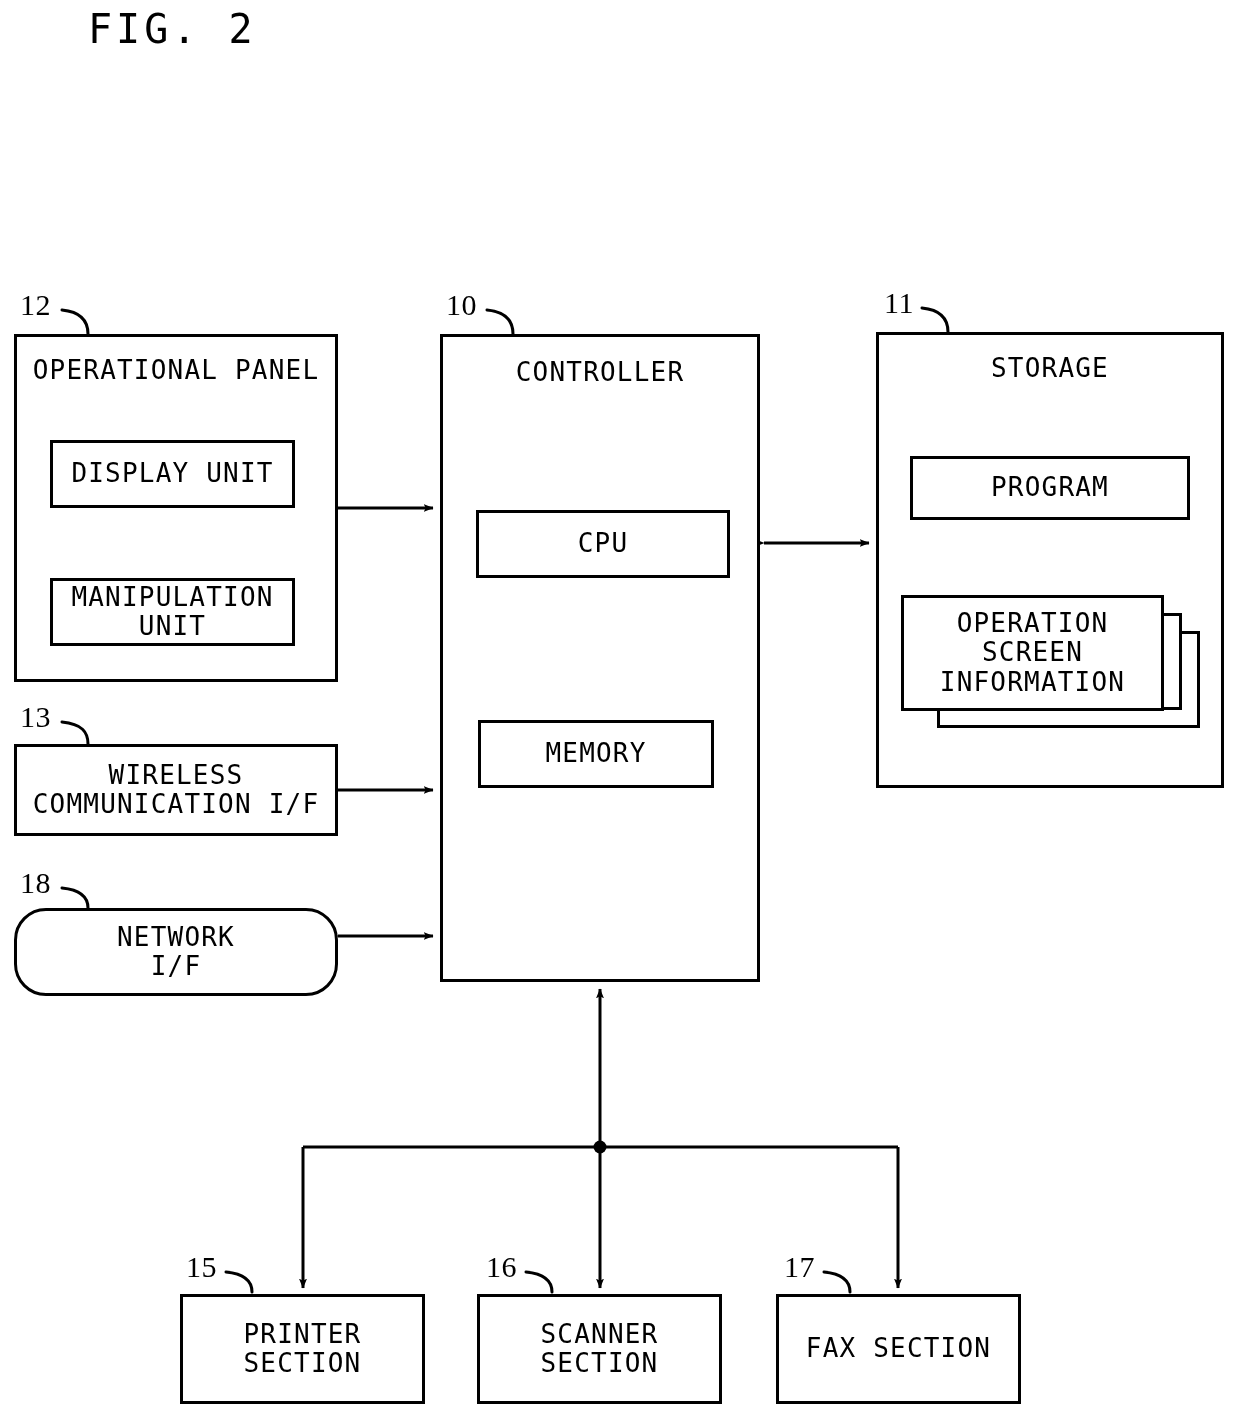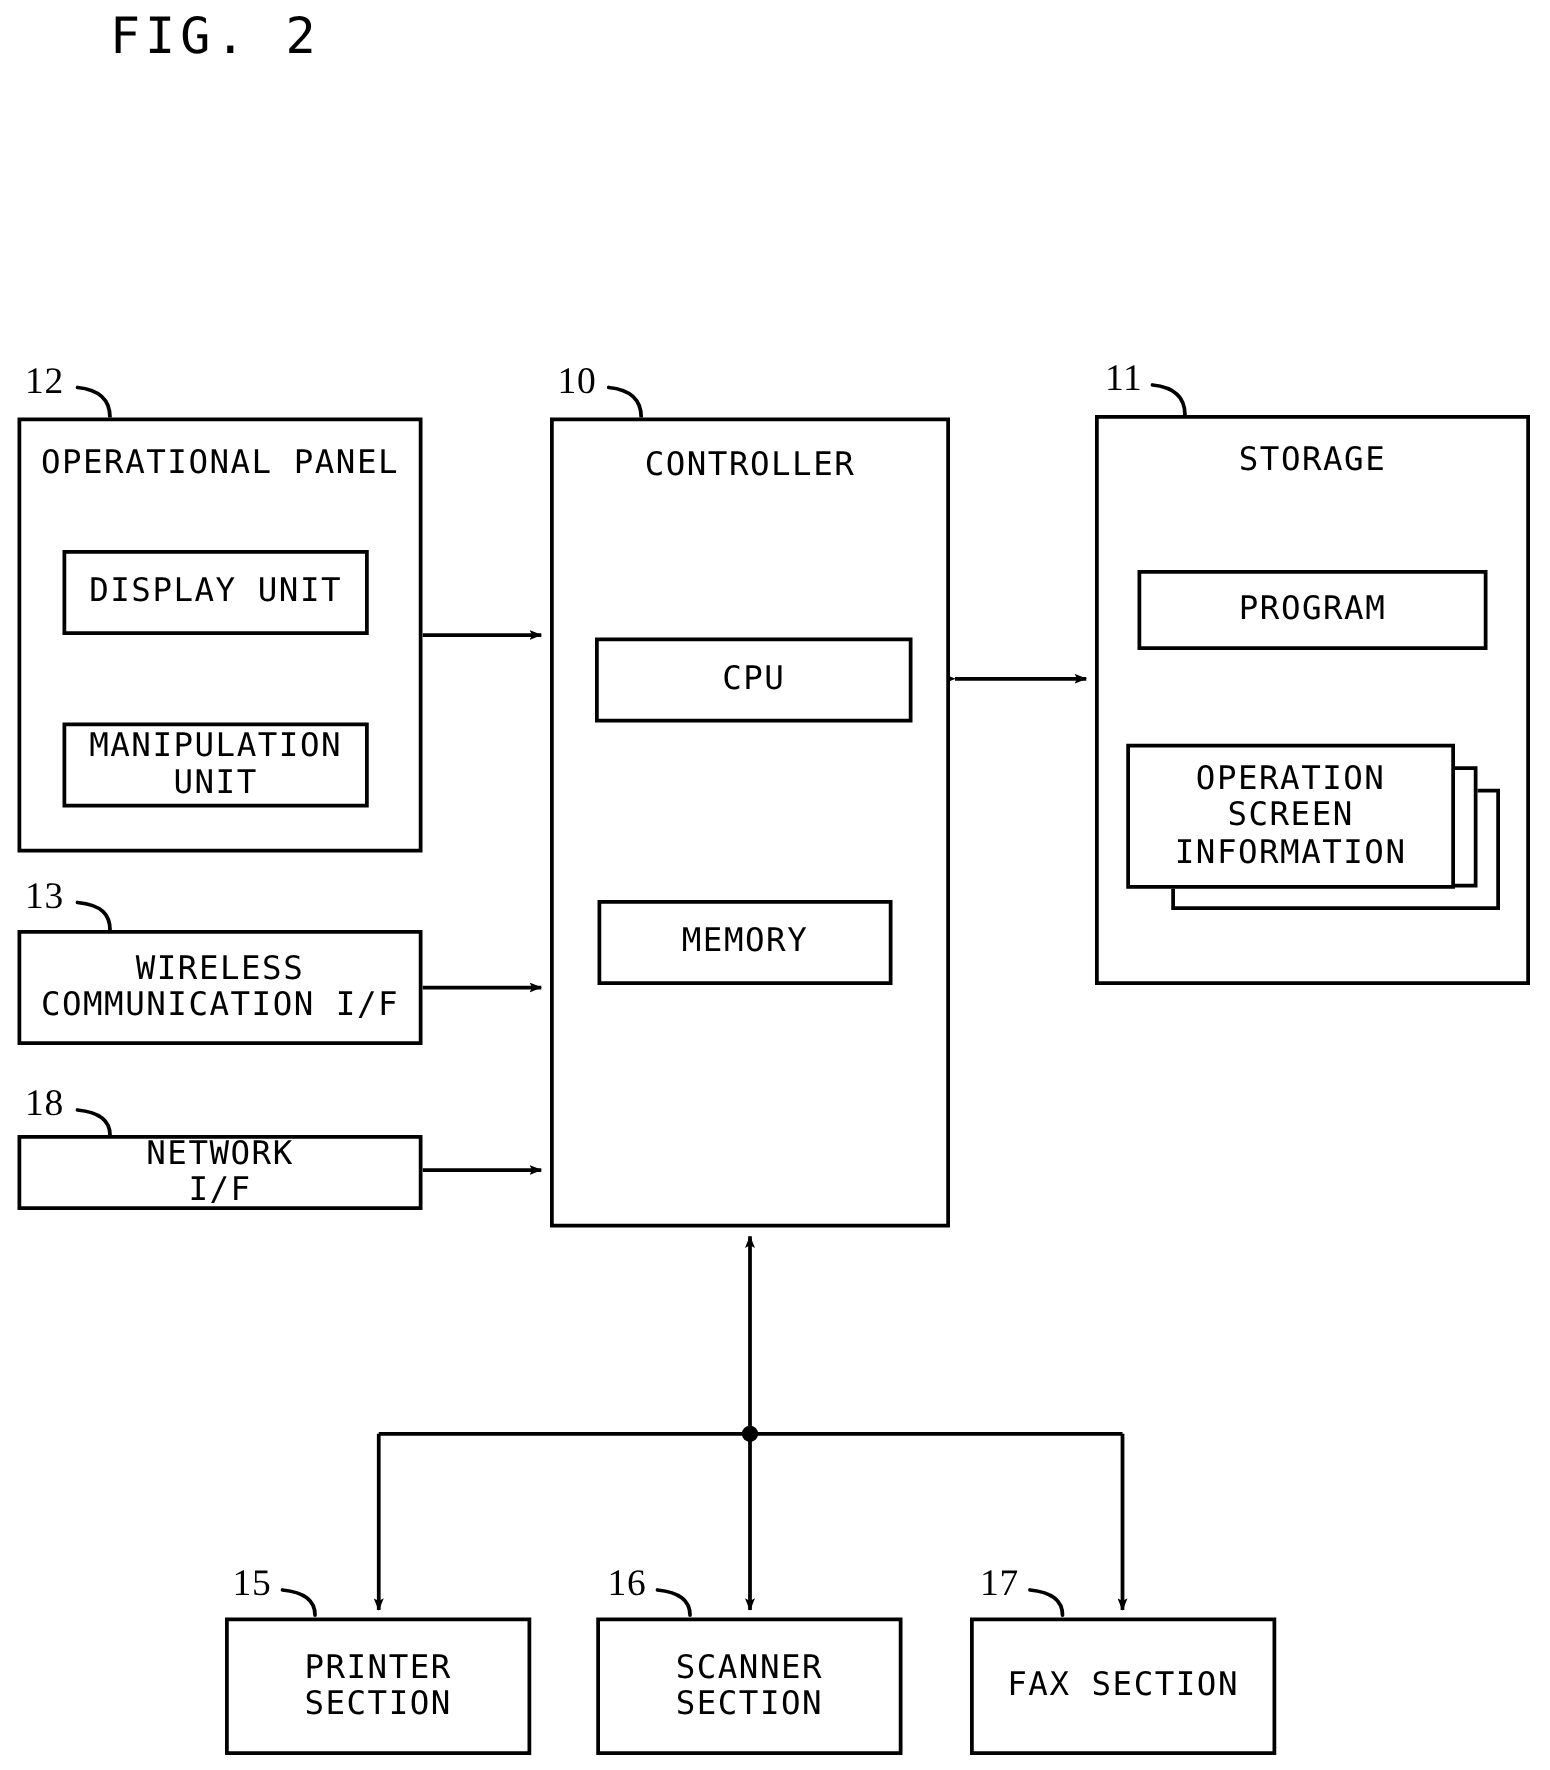--- a/index.html
+++ b/index.html
@@ -153,21 +153,21 @@
   <div class="abs box center-all" style="left:50px; top:578px; width:245px; height:68px;">
     <div class="lbl">MANIPULATION
 UNIT</div>
   </div>
 
   <div class="abs box center-all" style="left:14px; top:744px; width:324px; height:92px;">
     <div class="lbl">WIRELESS
 COMMUNICATION I/F</div>
   </div>
 
-  <div class="abs box center-all" style="left:14px; top:908px; width:324px; height:60px;">
+  <div class="abs box center-all" style="left:14px; top:908px; width:324px; height:88px;border-radius:32px;">
     <div class="lbl">NETWORK
 I/F</div>
   </div>
 
   <div class="abs box" style="left:440px; top:334px; width:320px; height:648px; display:block;">
     <div class="box-title" style="margin-top:20px;">CONTROLLER</div>
   </div>
 
   <div class="abs box center-all" style="left:476px; top:510px; width:254px; height:68px;">
     <div class="lbl">CPU</div>

